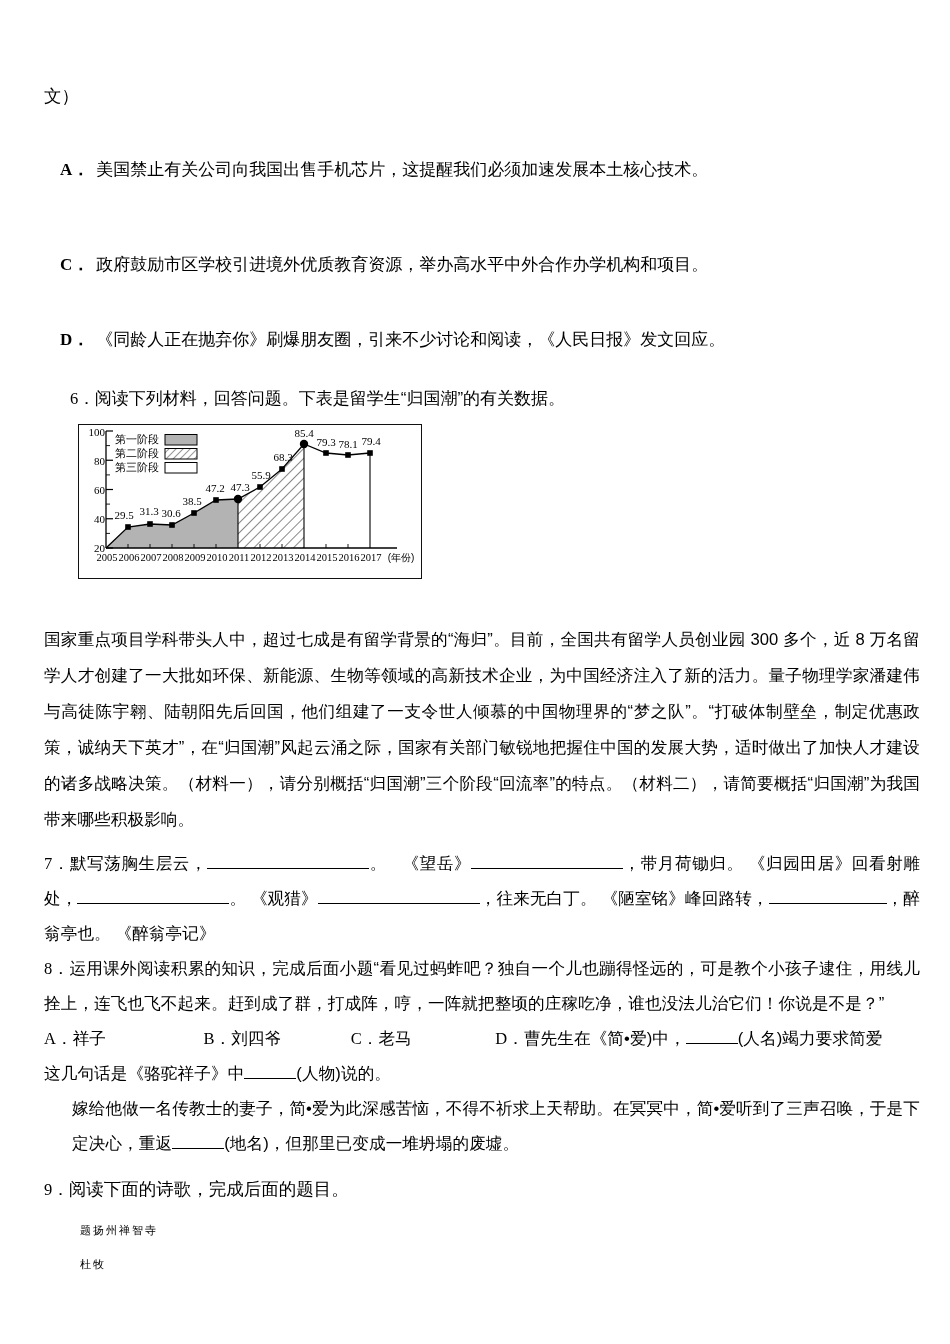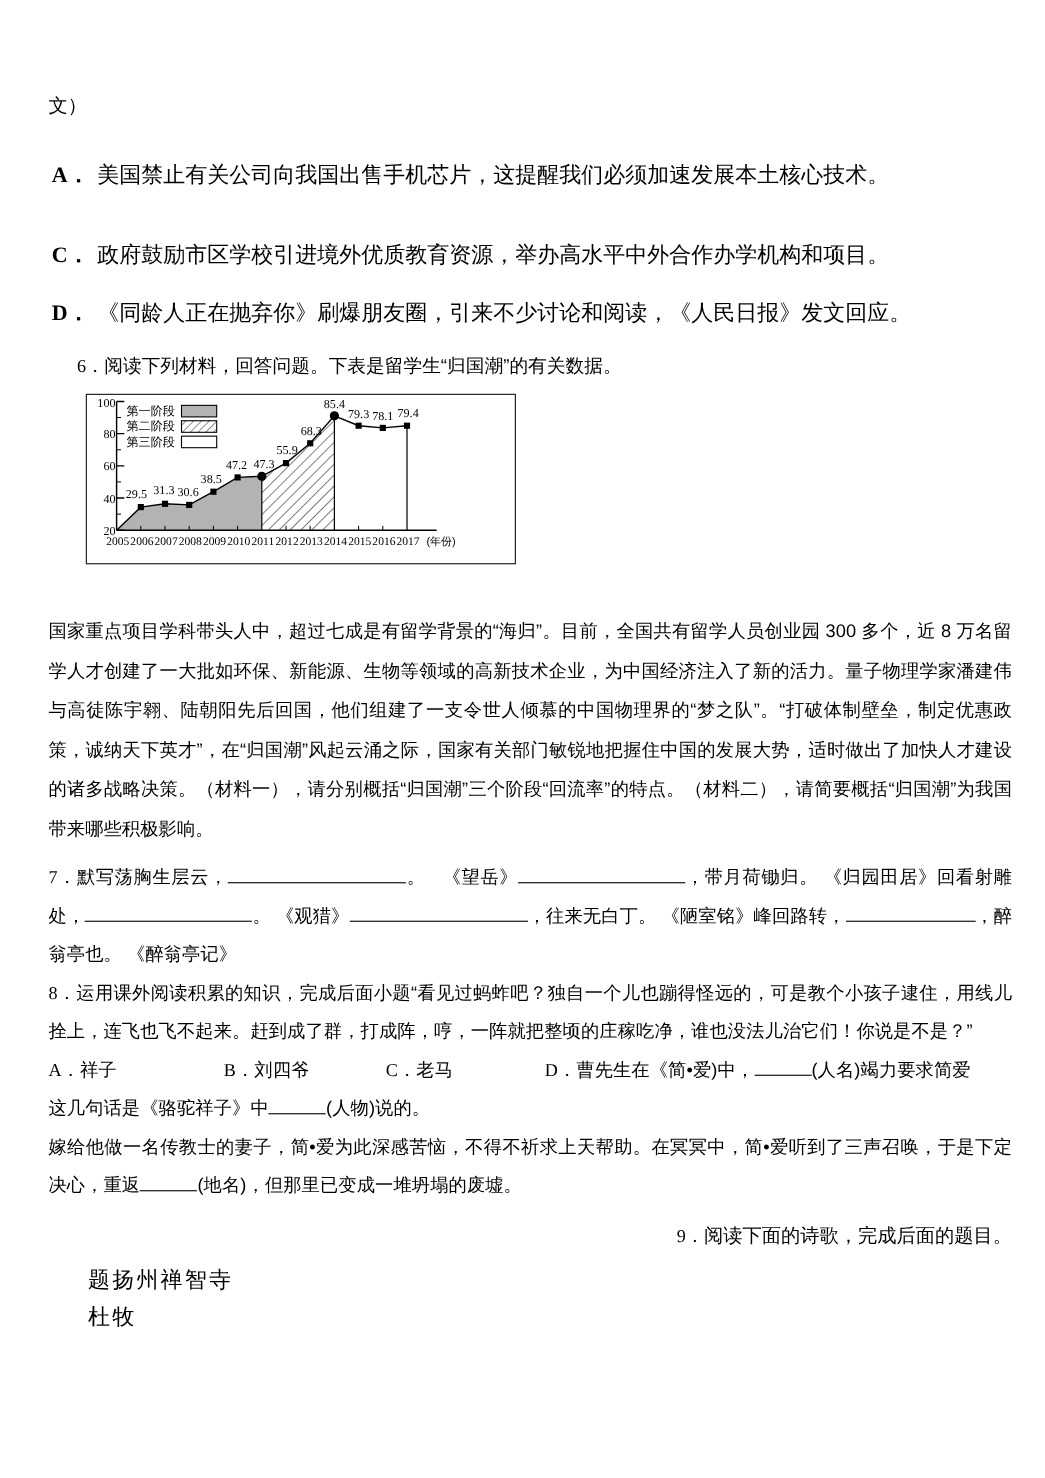--- a/index.html
+++ b/index.html
@@ -51,22 +51,22 @@
     letter-spacing: 0.1px;
   }
   .sans { font-family: "Liberation Sans", "DejaVu Sans", sans-serif; }
 
   .num {
     font-family: "Liberation Serif", serif;
     font-size: 16.5px;
   }
 
   .opt {
-    font-size: 20px;
-    margin: 3px;
+    font-size: 17px;
+    margin: 16px;
   }
   .opt .lbl {
     font-weight: bold;
     font-family: "Liberation Serif", serif;
     margin-right: 7px;
   }
 
   .blank {
     display: inline-block;
     border-bottom: 1px solid #000;
@@ -76,32 +76,32 @@
   .blank-sm { width: 52px; }
   .blank-lg { width: 152px; }
   .blank-xl { width: 162px; }
   .blank-tail { width: 118px; }
   .indent1 { text-indent: 26px; }
 
   
   .chart-wrap {
     position: relative;
     margin: 14px 0 0 34px;
-    width: 391px;
+    width: 344px;
     height: 155px;
     border: 1px solid #111;
     background: #fff;
     box-sizing: border-box;
   }
   .chart-svg { display: block; }
 
   
   .poem {
     font-family: "Liberation Serif", "DejaVu Serif", serif;
-    font-size: 20px;
+    font-size: 11px;
     margin-left: 36px;
     line-height: 34px;
     letter-spacing: 2px;
   }
   .sect-head {
     font-size: 17px;
     font-weight: bold;
     font-family: "Liberation Sans", sans-serif;
   }
   .spacer-8 { height: 8px; }
@@ -288,30 +288,30 @@
       <span style="display:inline-block;width:60px;"></span>
       <span><span class="num">C．</span><span>老马</span></span>
       <span style="display:inline-block;width:74px;"></span>
       <span><span class="num">D．</span><span>曹先生在《简•爱)中，</span></span><span class="blank blank-sm"></span><span>(人名)竭力要求简爱</span>
     </div>
 
     <div class="para sans" style="line-height:35px;">
       <span>这几句话是《骆驼祥子》中</span><span class="blank blank-sm"></span><span>(人物)说的。</span>
     </div>
 
-    <div class="para sans" style="line-height:35px;">
+    <div class="para sans" style="line-height:35px;margin-left:28px;">
       <span>嫁给他做一名传教士的妻子，简•爱为此深感苦恼，不得不祈求上天帮助。在冥冥中，简•爱听到了三声召唤，于是下定决心，重返</span><span class="blank blank-sm"></span><span>(地名)，但那里已变成一堆坍塌的废墟。</span>
     </div>
 
     <div class="spacer-8"></div>
 
 
     <div class="spacer-8"></div>
 
-    <div class="qline" style="font-size:17.5px;text-align:right;">
+    <div class="qline" style="font-size:17.5px;">
       <span class="num">9．</span><span class="sans">阅读下面的诗歌，完成后面的题目。</span>
     </div>
 
     <div class="spacer-12"></div>
 
     <div class="poem">题扬州禅智寺</div>
     <div class="poem">杜牧</div>
 
   </div>
 </div>

